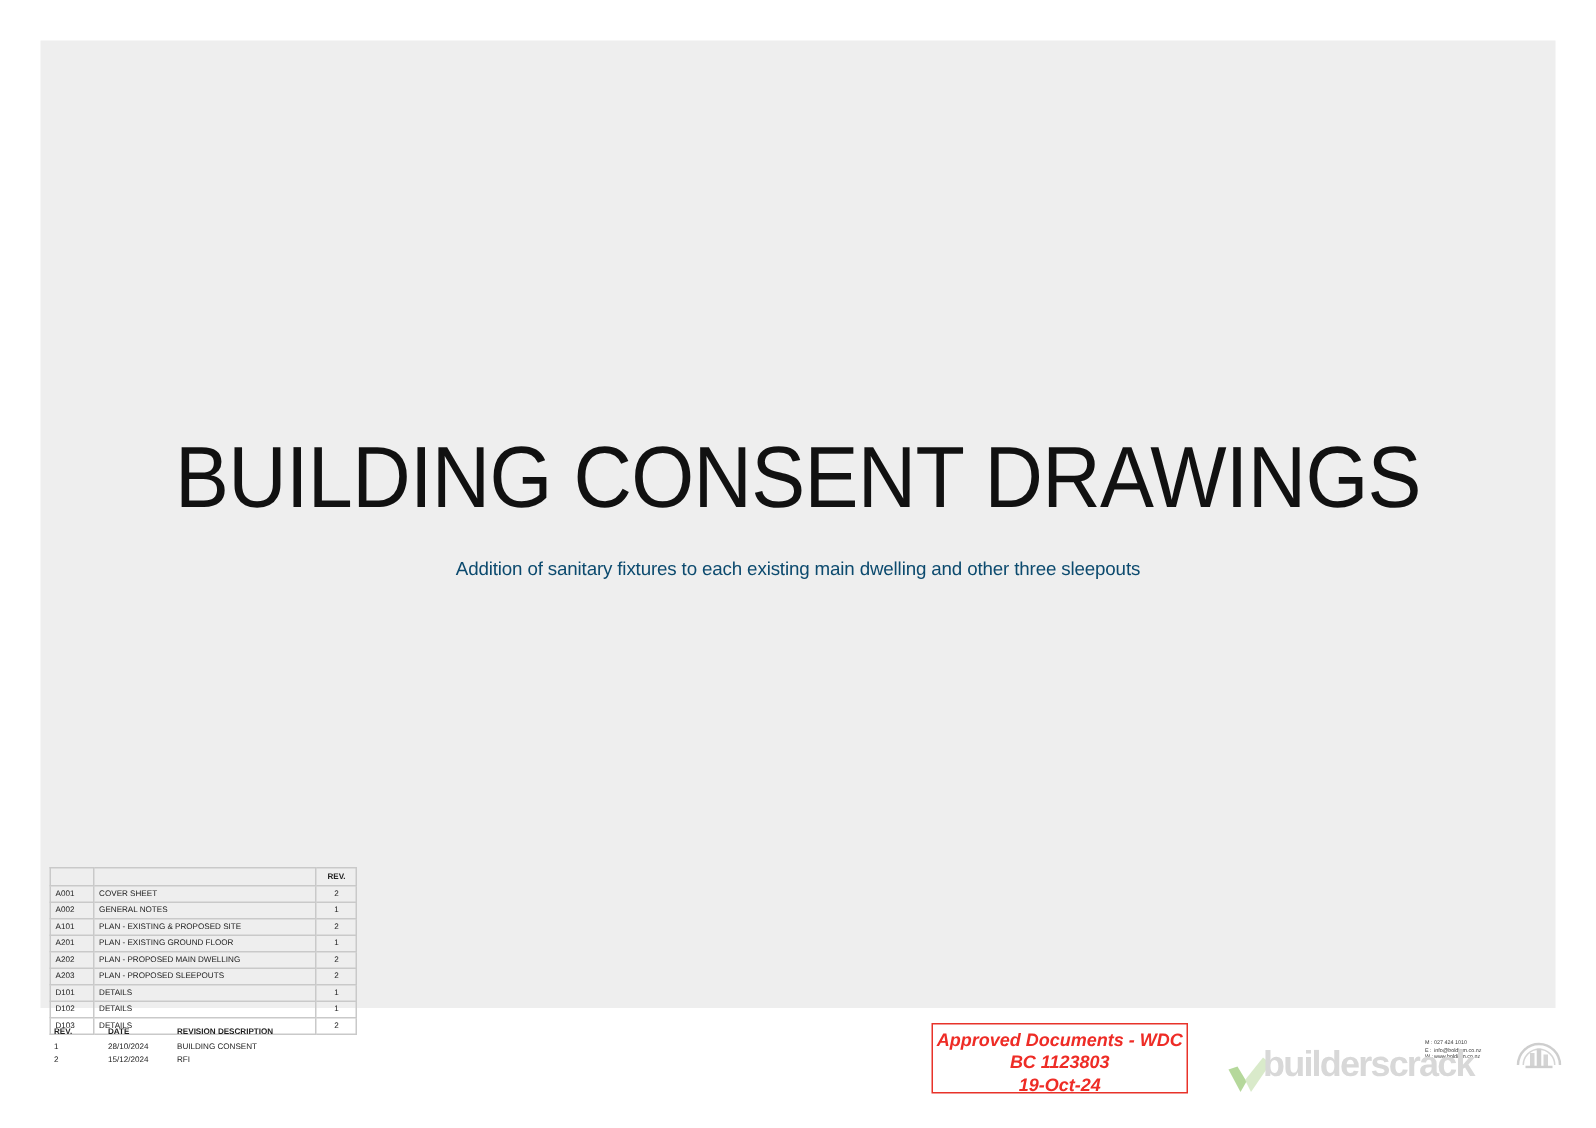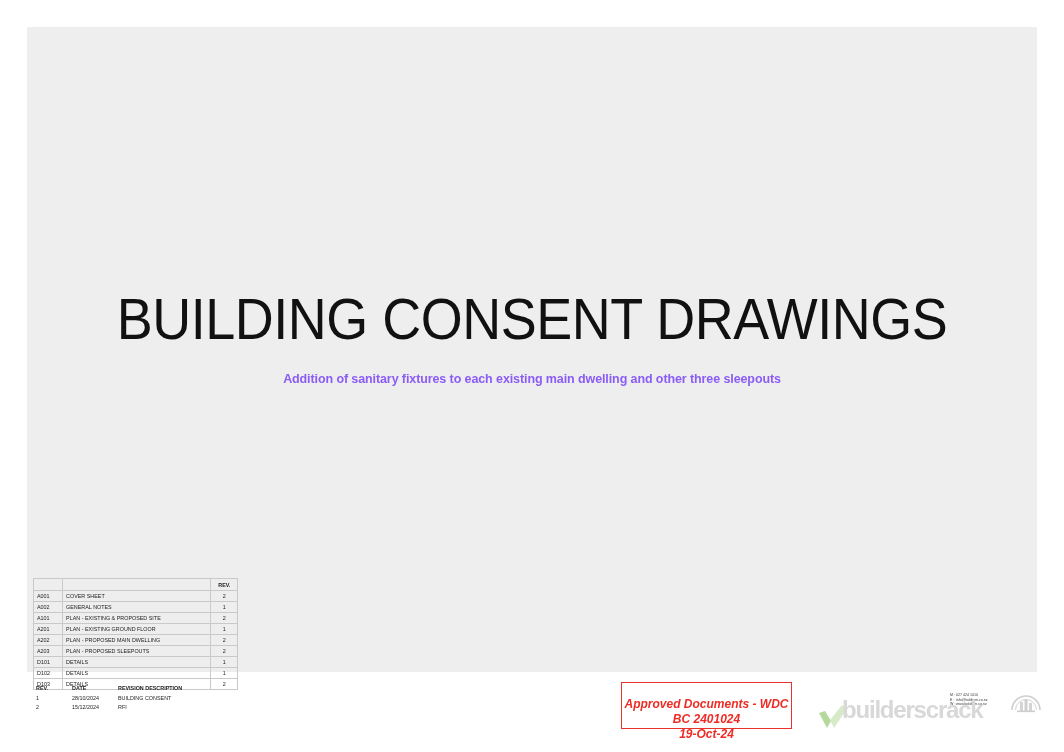--- a/index.html
+++ b/index.html
@@ -45,23 +45,23 @@
     letter-spacing: -0.5px;
     line-height: 62px;
     color: #111111;
     transform: scaleX(0.93);
     transform-origin: center;
     white-space: nowrap;
   }
   #subtitle {
     margin-top: 22px;
     font-size: 12.5px;
-    font-weight: 700;
+    font-weight: 400;
     letter-spacing: -0.1px;
-    color: #8b5cf6;
+    color: #0c4a6e;
     white-space: nowrap;
   }
 
   
   #drawing-list {
     position: absolute;
     left: 33px;
     top: 578px;
     width: 205px;
     border-collapse: collapse;
@@ -118,21 +118,21 @@
     width: 171px;
     height: 47px;
     border: 1px solid #e8332a;
     box-sizing: border-box;
     color: #ee2c26;
     font-style: italic;
     font-weight: 700;
     font-size: 12px;
     line-height: 15px;
     text-align: center;
-    padding-top: 14px;
+    padding-top: 3px;
     box-sizing: border-box;
   }
 
   
   #logo-block {
     position: absolute;
     left: 816px;
     top: 686px;
     width: 110px;
     height: 40px;
@@ -299,21 +299,21 @@
         <tr>
           <td class="r-rev">2</td>
           <td class="r-date">15/12/2024</td>
           <td class="r-desc">RFI</td>
         </tr>
       </tbody>
   </table>
 
   <div id="approval-stamp">
     <div>Approved Documents - WDC</div>
-    <div>BC 2401024</div>
+    <div>BC 1123803</div>
     <div>19-Oct-24</div>
   </div>
 
 
   <div id="contact-block">
     <span class="cl">
       <span class="ck">M :</span><span>027 424 1010</span>
     </span>
     <span class="cl">
       <span class="ck">E :</span><span>info@boldium.co.nz</span>

